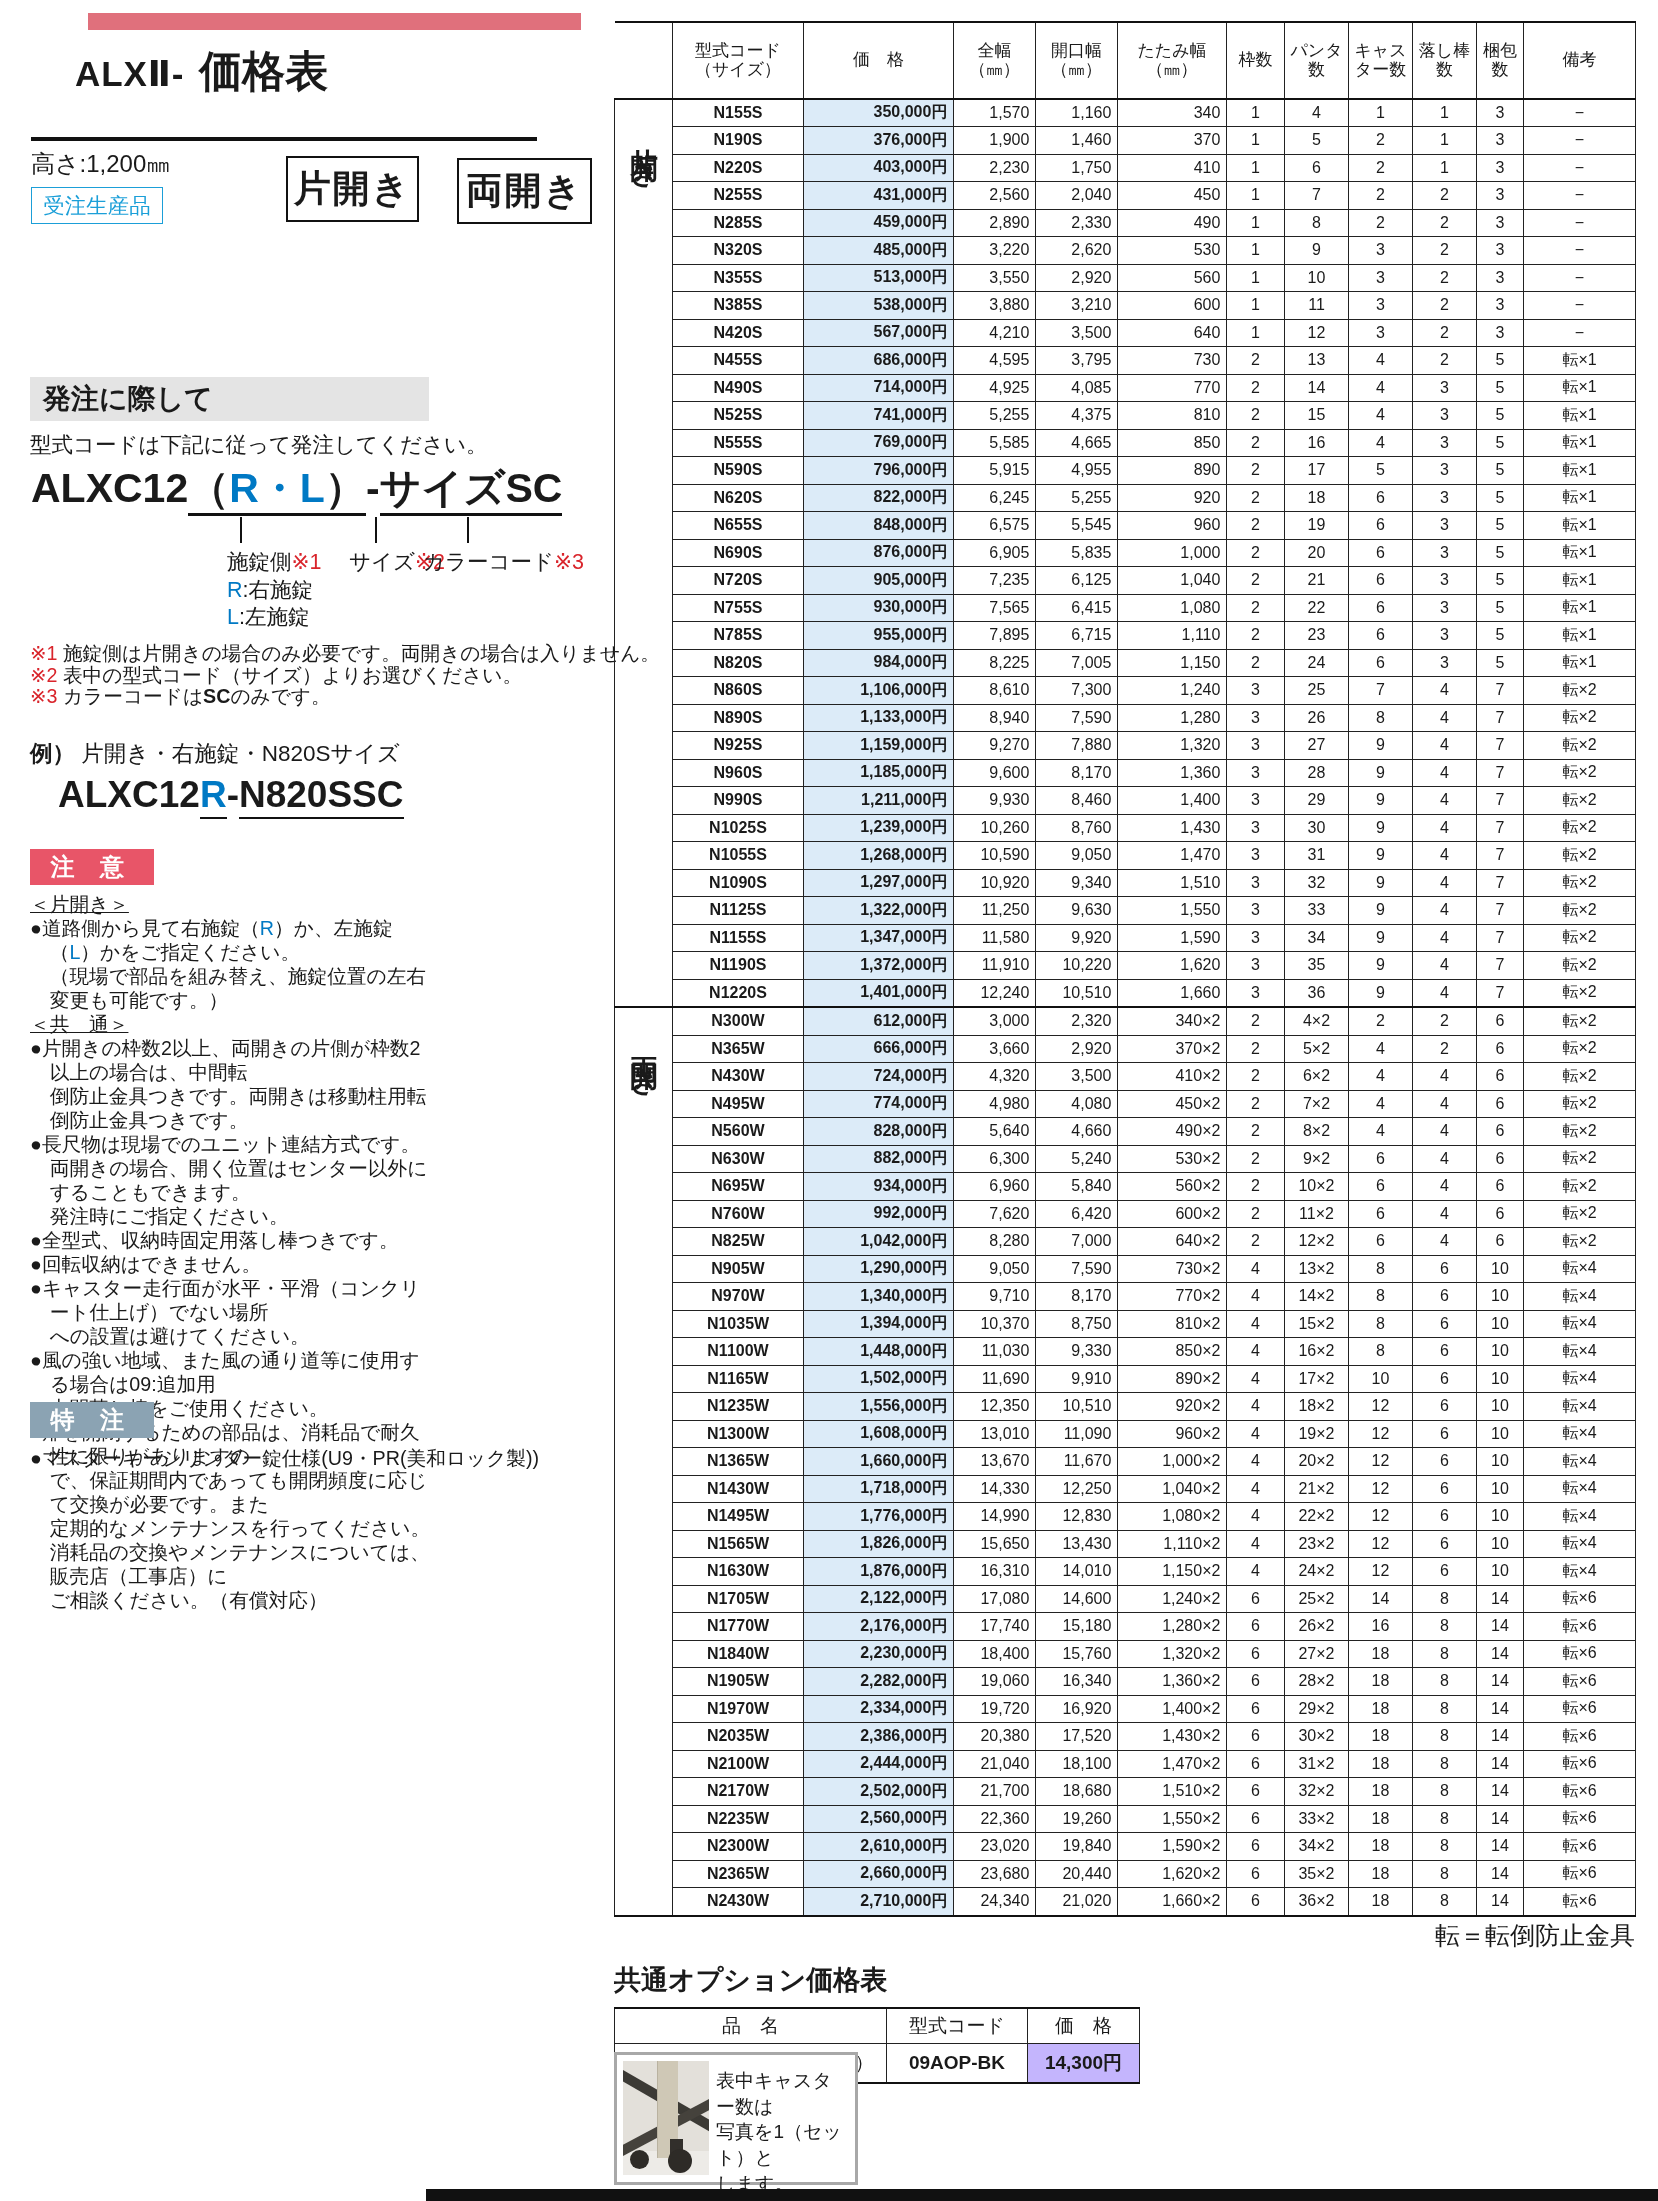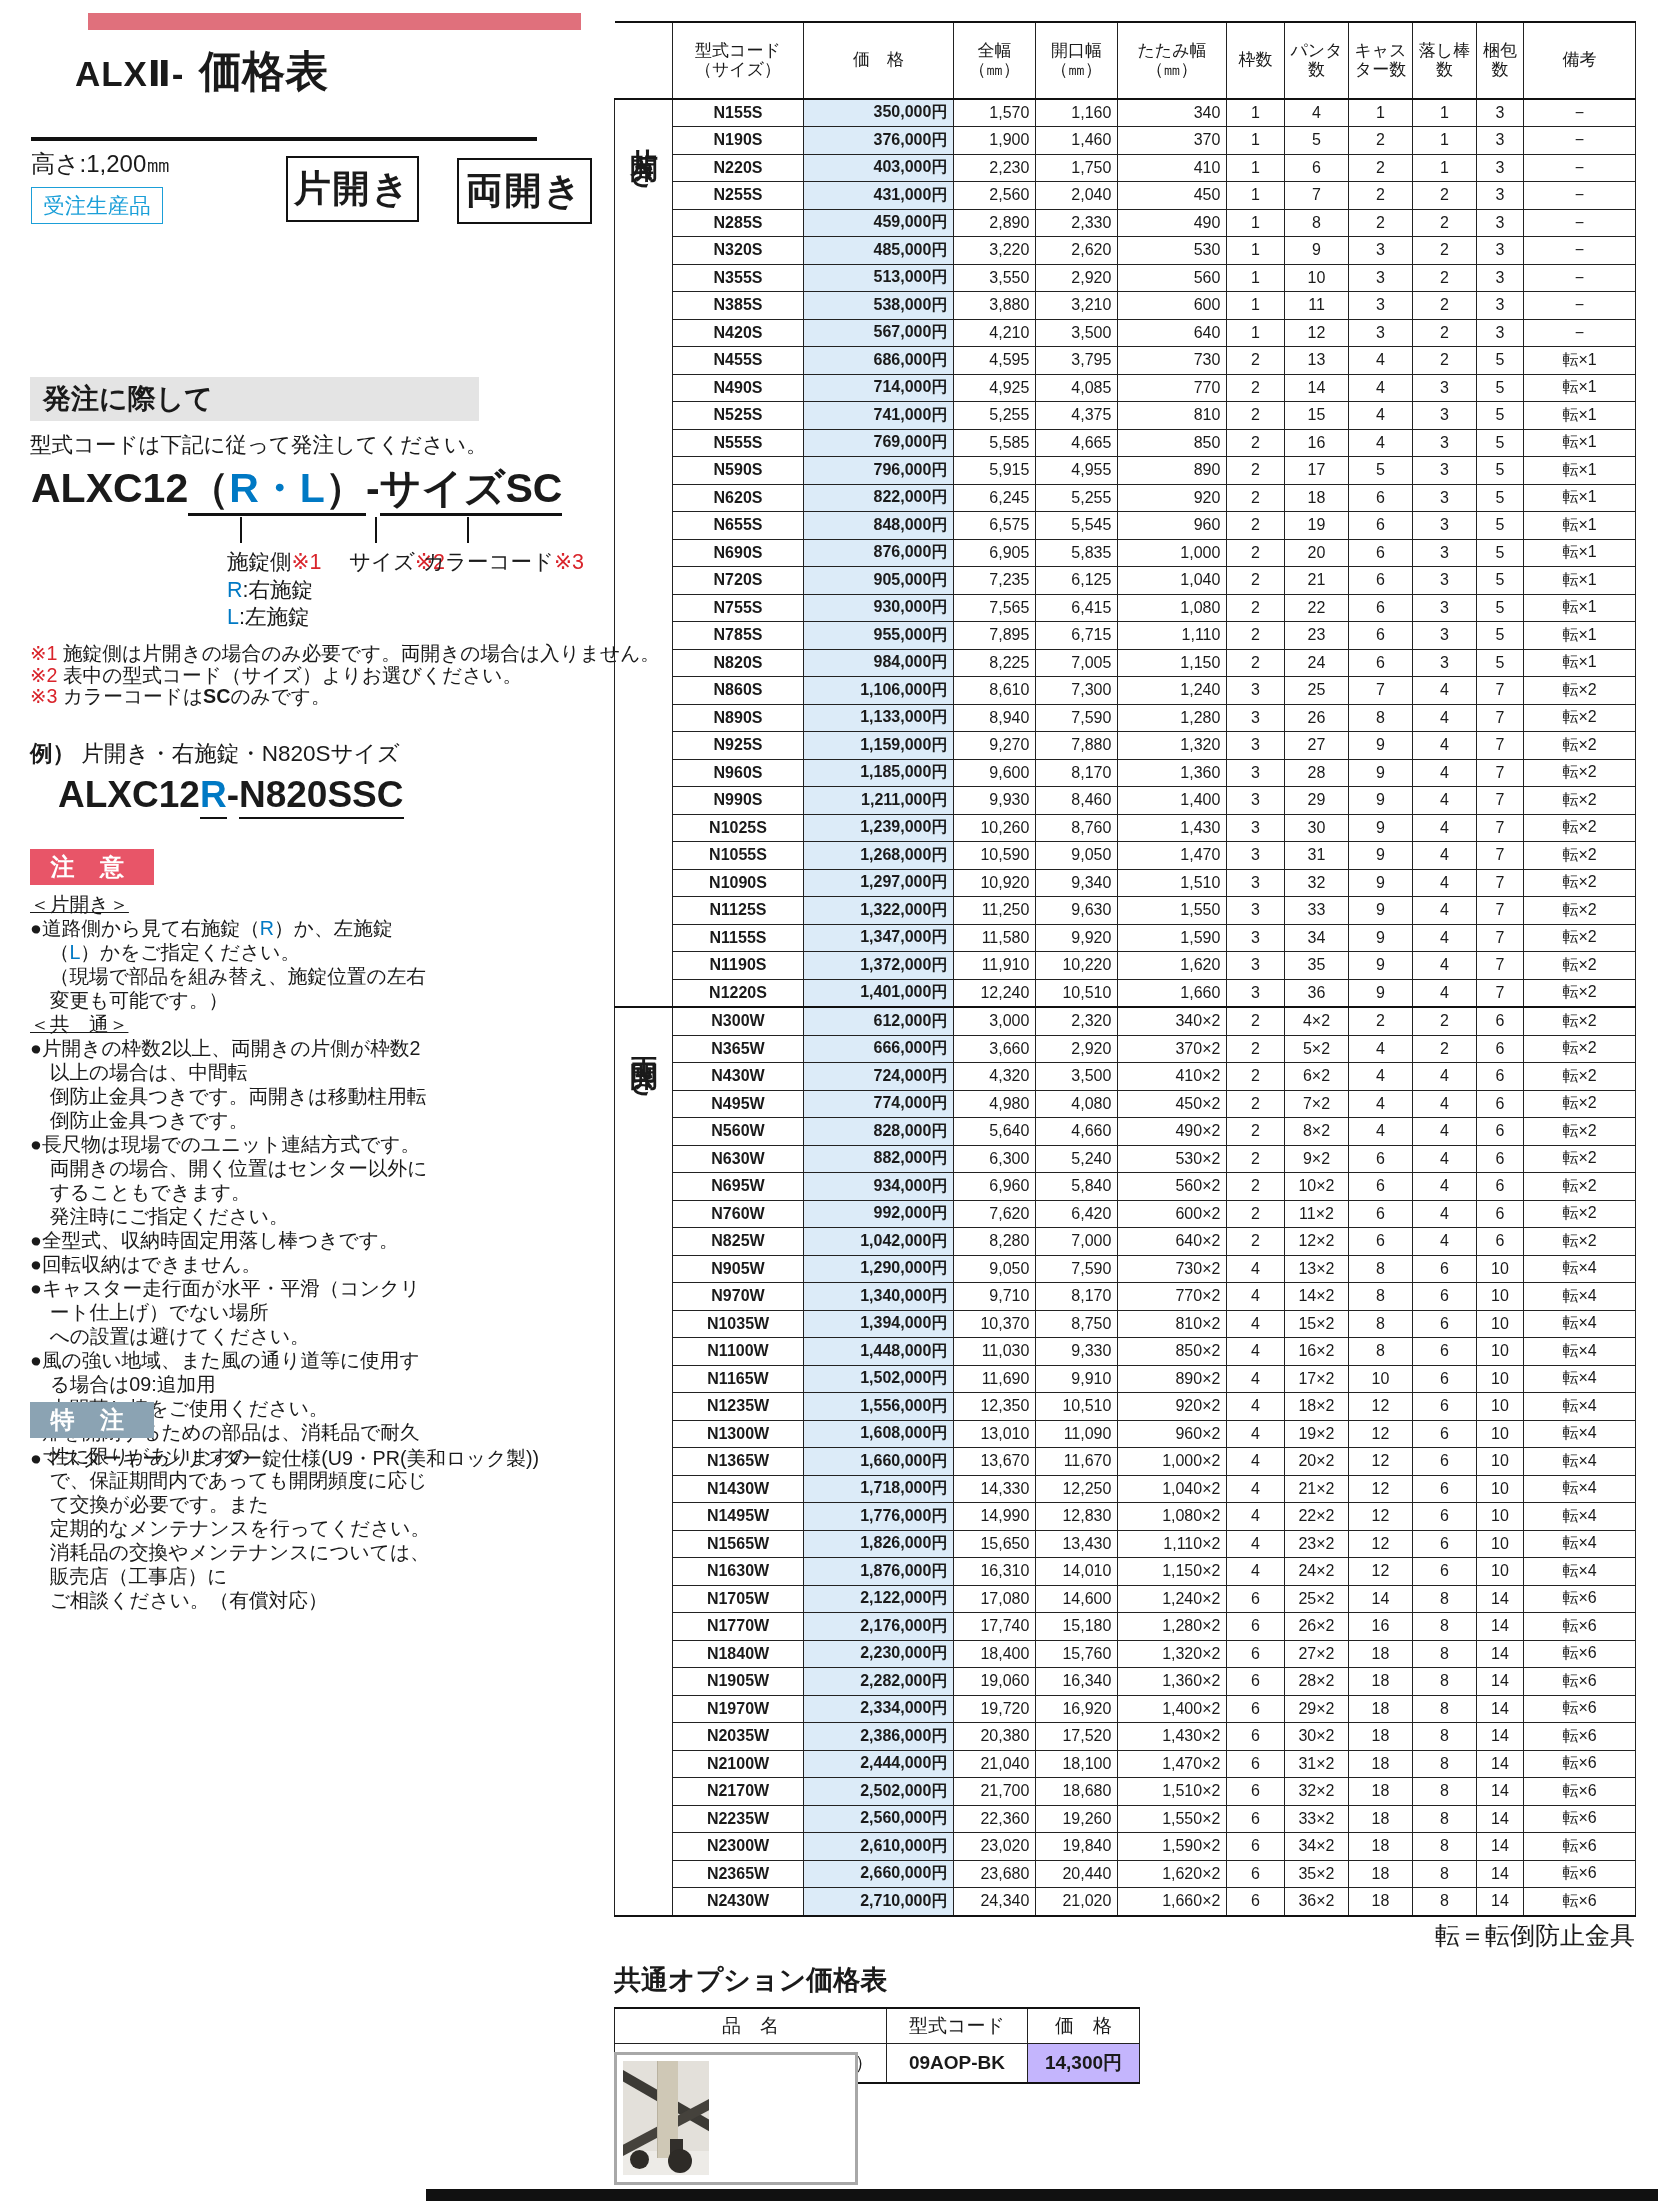--- a/index.html
+++ b/index.html
@@ -13,21 +13,21 @@
   .t-model{font-weight:bold;font-size:75px;letter-spacing:1.9px;}
   .t-suf{font-weight:bold;font-size:43px;margin-left:15px;}
   .title-rule{left:31px;top:137px;width:506px;height:3.7px;background:#111;}
   .height-note{left:31px;top:148px;font-size:24px;}
   .mto-box{left:31px;top:187px;border:1.9px solid #1b9fd8;color:#1b9fd8;font-size:21.5px;padding:2.8px 11.2px;}
   .tab{border:2.8px solid #111;display:flex;align-items:center;justify-content:center;
        font-weight:bold;font-size:37px;letter-spacing:1.9px;background:#fff;}
   .tab-single{left:286px;top:156px;width:129px;height:62px;}
   .tab-double{left:457px;top:158px;width:131px;height:62px;}
   
-  .order-head{left:30px;top:377px;width:449px;height:44px;background:#e4e4e4;
+  .order-head{left:30px;top:377px;width:399px;height:44px;background:#e4e4e4;
               font-weight:bold;font-size:28px;line-height:44px;padding-left:13px;box-sizing:border-box;}
   .order-instr{left:30px;top:430px;font-size:21.5px;}
   .formula{left:31px;top:461px;font-weight:bold;font-size:41px;white-space:nowrap;}
   .formula .u{border-bottom:3.7px solid #111;padding-bottom:1.9px;}
   .blue{color:#0079c4;}
   .red{color:#d9242b;}
   .bold{font-weight:bold;}
   .conn{width:1.9px;height:26px;background:#111;}
   .flabel{font-size:21.5px;white-space:nowrap;}
   .order-notes{left:30px;top:643px;font-size:19.7px;line-height:21.5px;}
@@ -1089,17 +1089,20 @@
   <div class="abs caster-box">
     <div class="caster-photo">
       <div class="cp-floor"></div>
       <div class="cp-arm1"></div>
       <div class="cp-arm2"></div>
       <div class="cp-post"></div>
       <div class="cp-fork"></div>
       <div class="cp-wheel1"></div>
       <div class="cp-wheel2"></div>
     </div>
+    <div class="caster-text">表中キャスター数は
+写真を1（セット）と
+します。</div>
   </div>
 
   <div class="abs footer-bar"></div>
 </div>
 
 
 </body></html>

